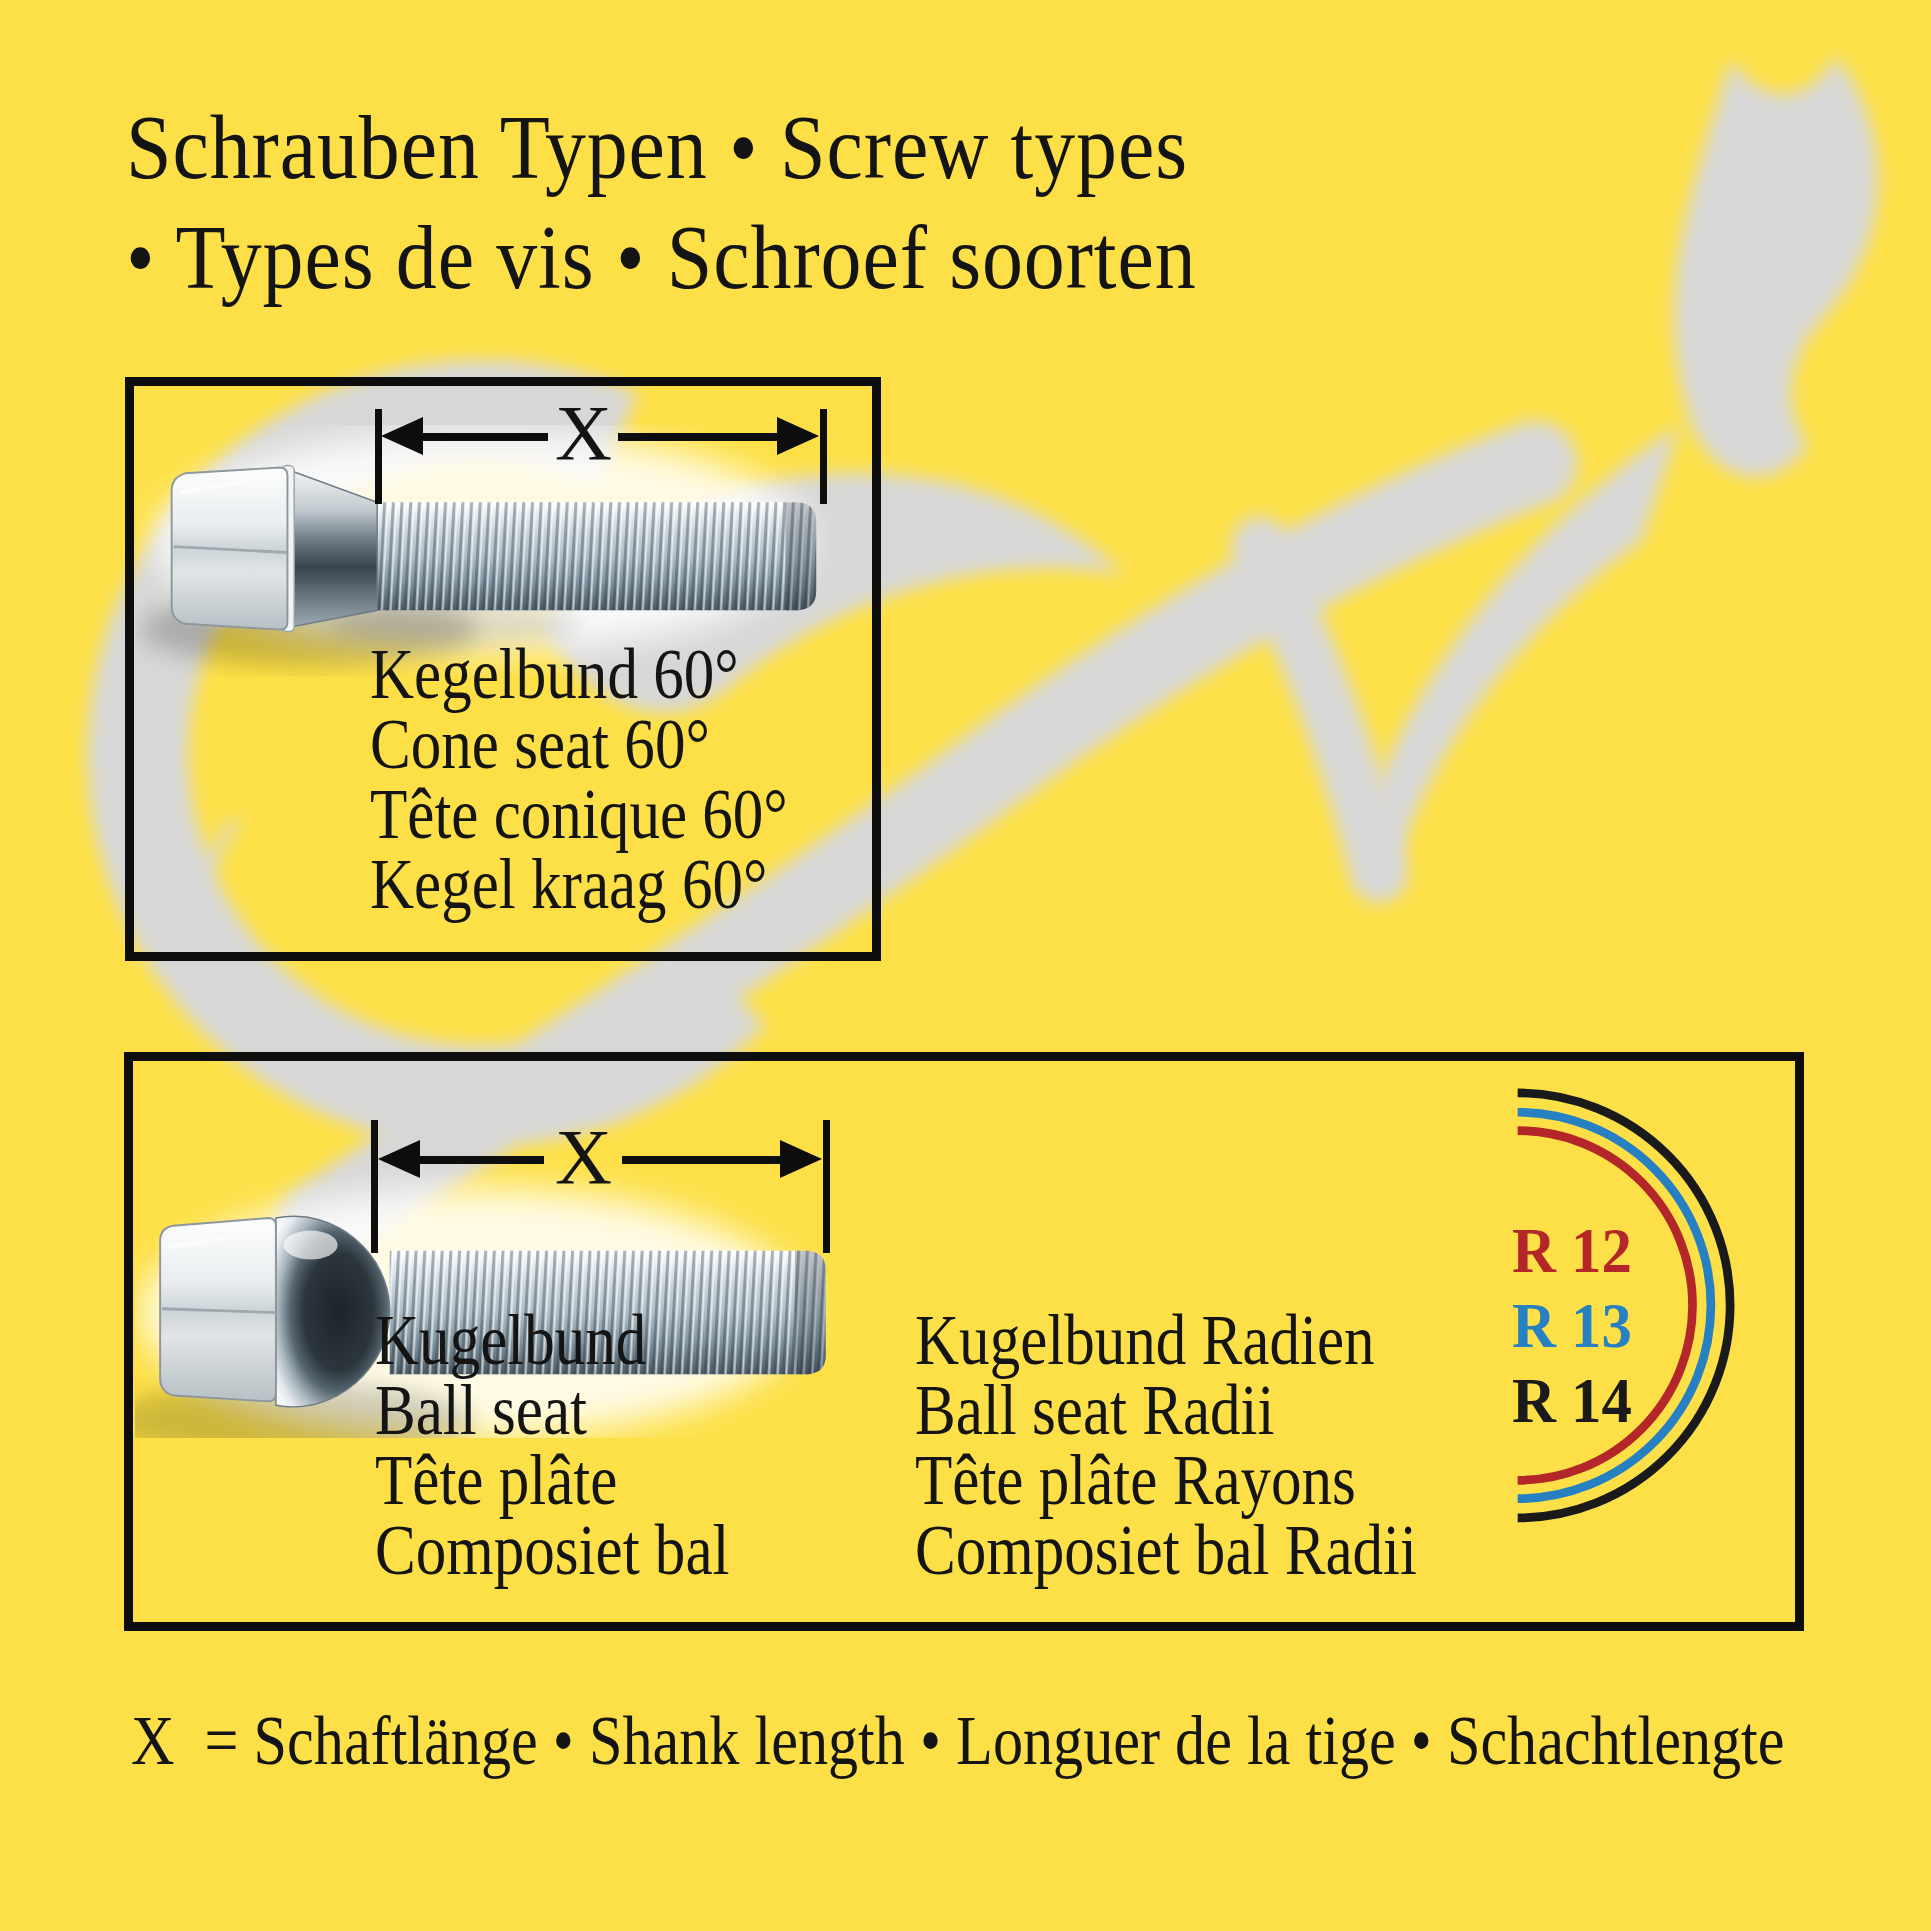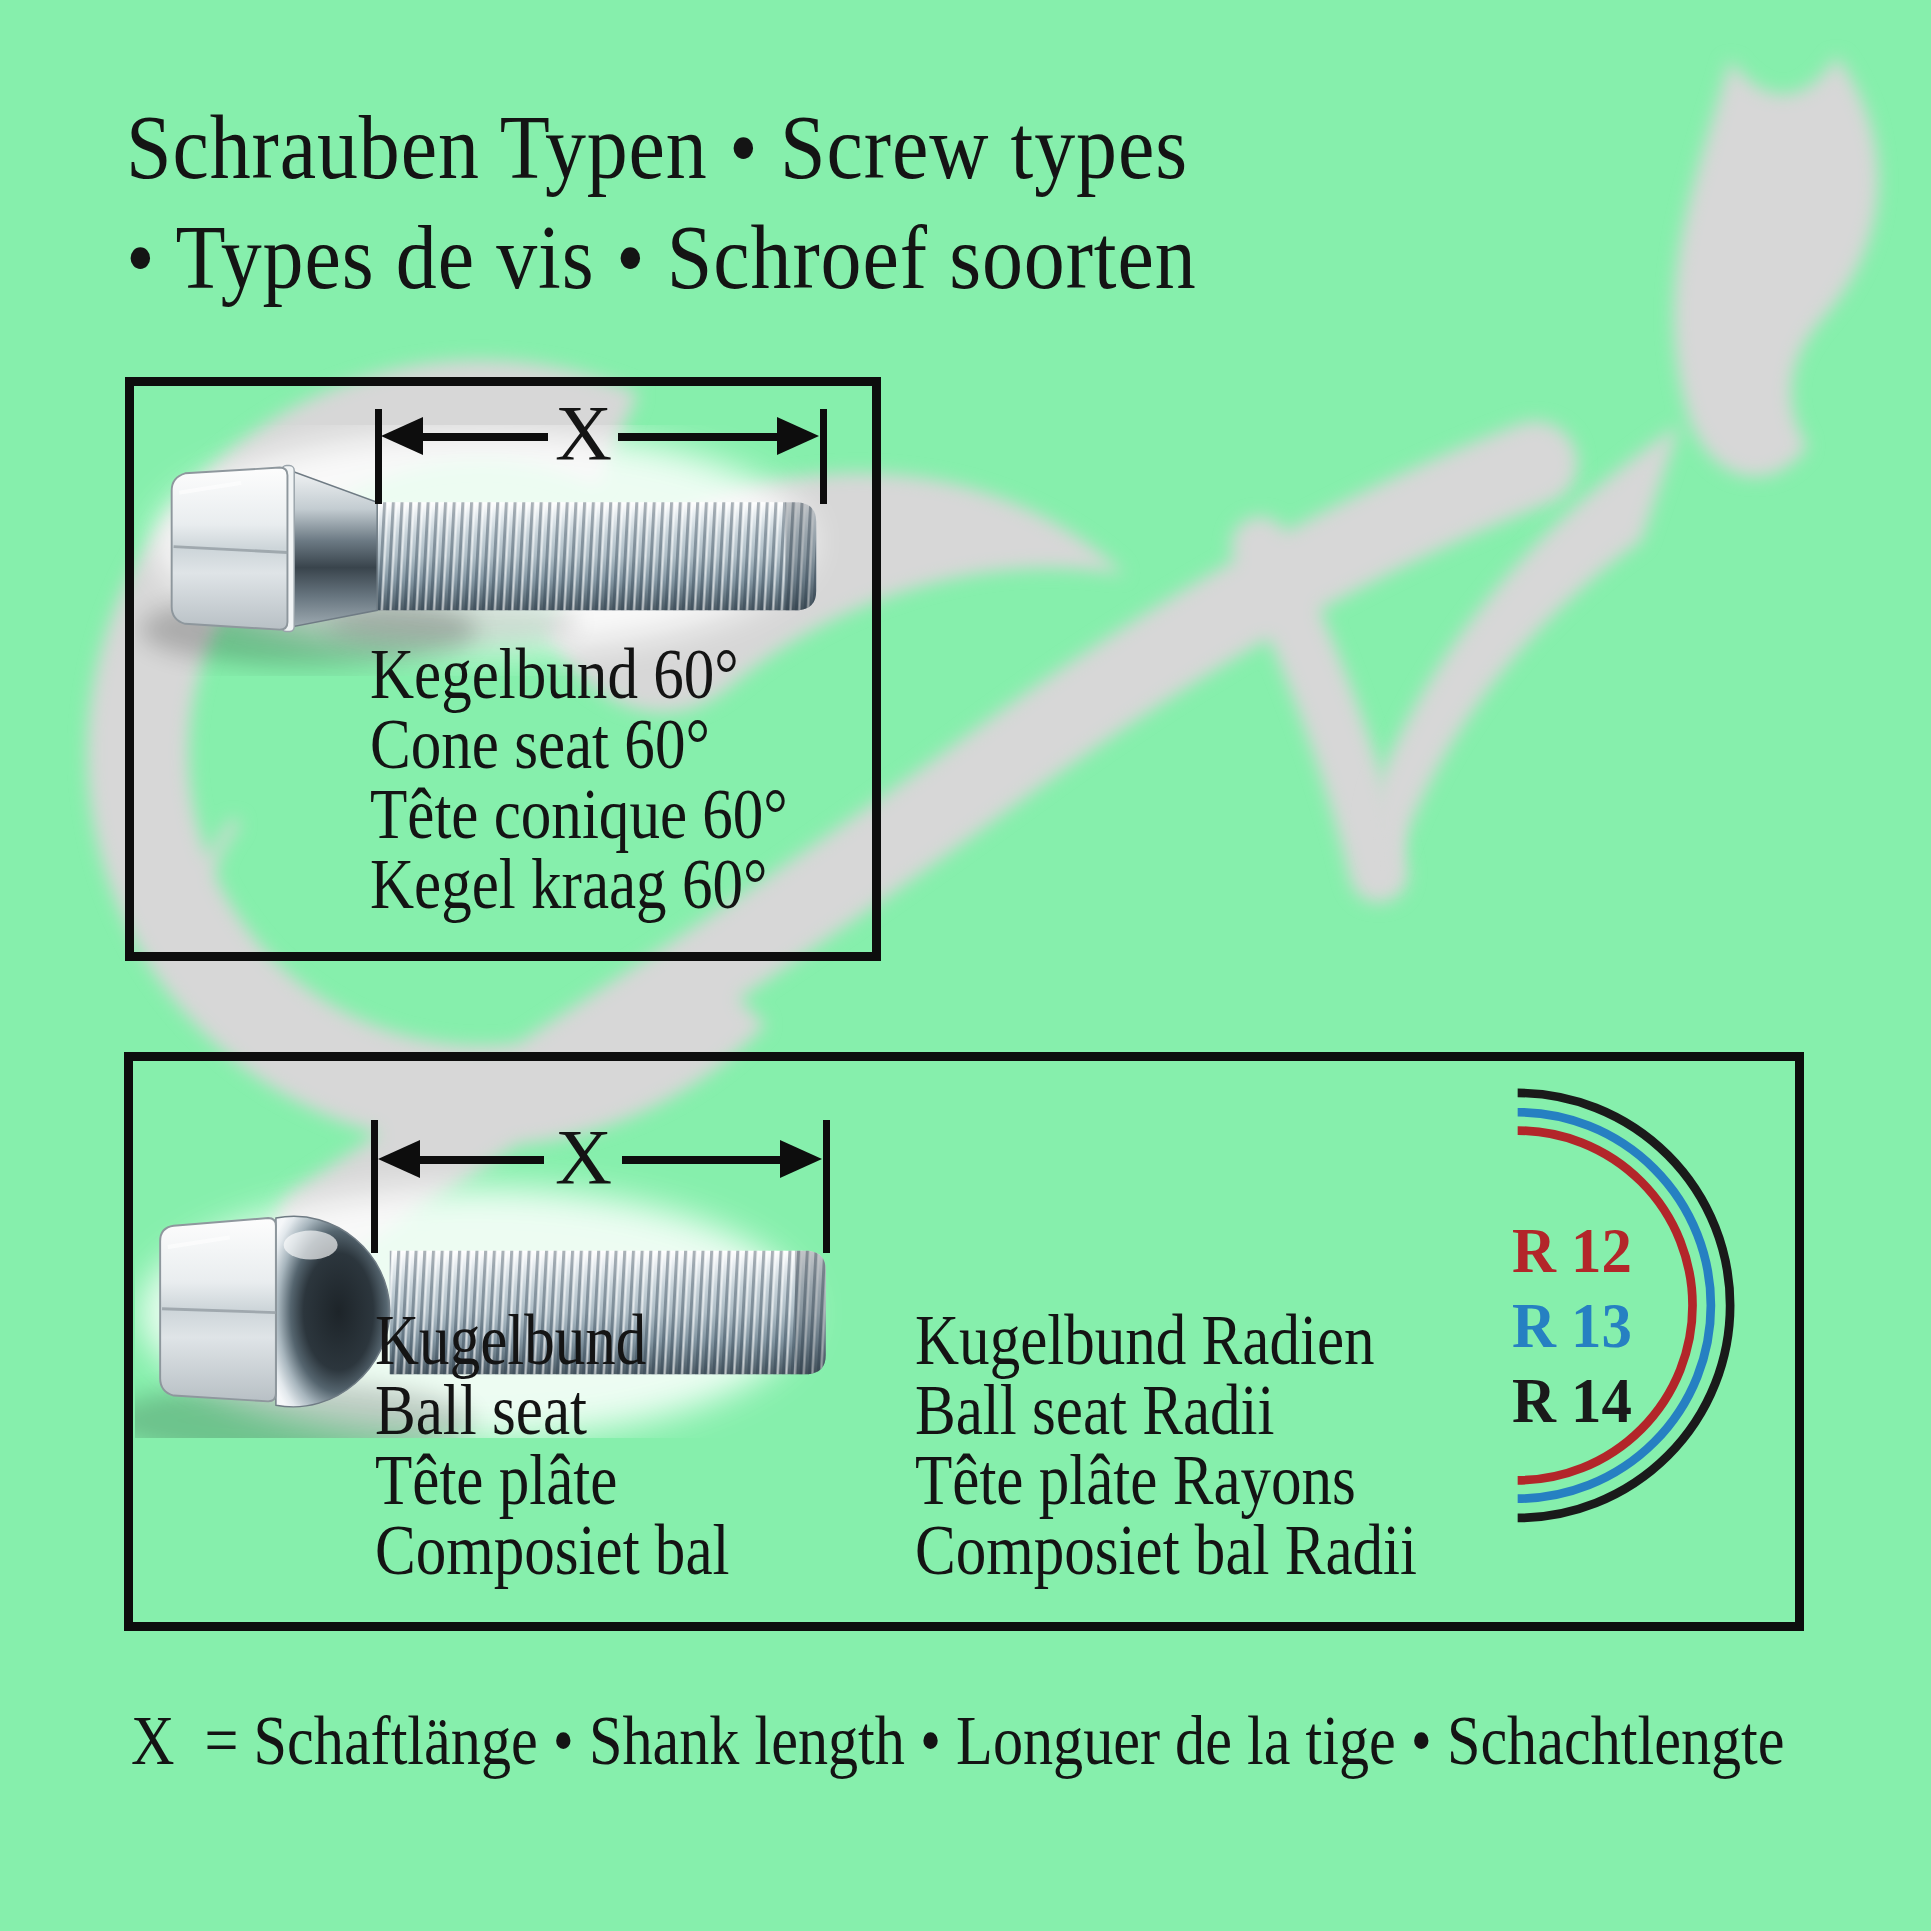--- a/index.html
+++ b/index.html
@@ -1,16 +1,16 @@
 <!DOCTYPE html>
 <html><head>
 <meta charset="utf-8">
 <style>
   html,body{margin:0;padding:0;background:#ffffff;}
-  .page{position:relative;width:1931px;height:1931px;background:#86efac;overflow:hidden;
+  .page{position:relative;width:1931px;height:1931px;background:#fde047;overflow:hidden;
         font-family:"Liberation Serif", serif;color:#141414;}
   
   #watermark{position:absolute;left:0;top:0;z-index:0;}
   
   .title{position:absolute;left:126px;top:93px;font-size:91px;line-height:110px;
          letter-spacing:1px;white-space:nowrap;transform:scaleX(.90);transform-origin:0 0;z-index:5;}
   
   .box{position:absolute;border:9.7px solid #0d0d0d;box-sizing:border-box;background:transparent;z-index:3;}
   #box-cone{left:125px;top:377px;width:756px;height:584px;}
   #box-ball{left:124px;top:1052px;width:1680px;height:579px;}

